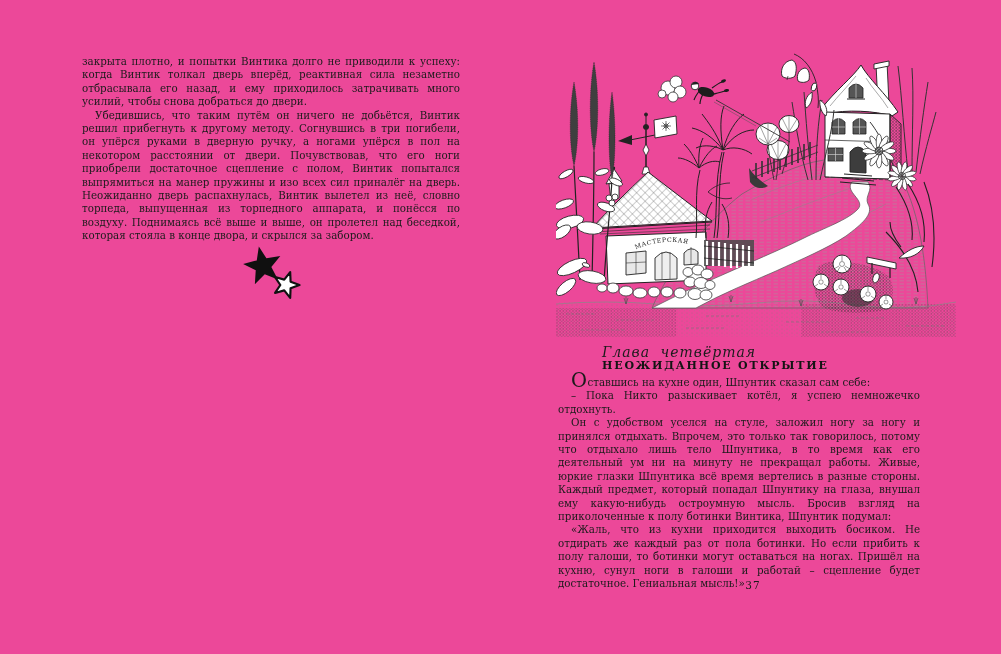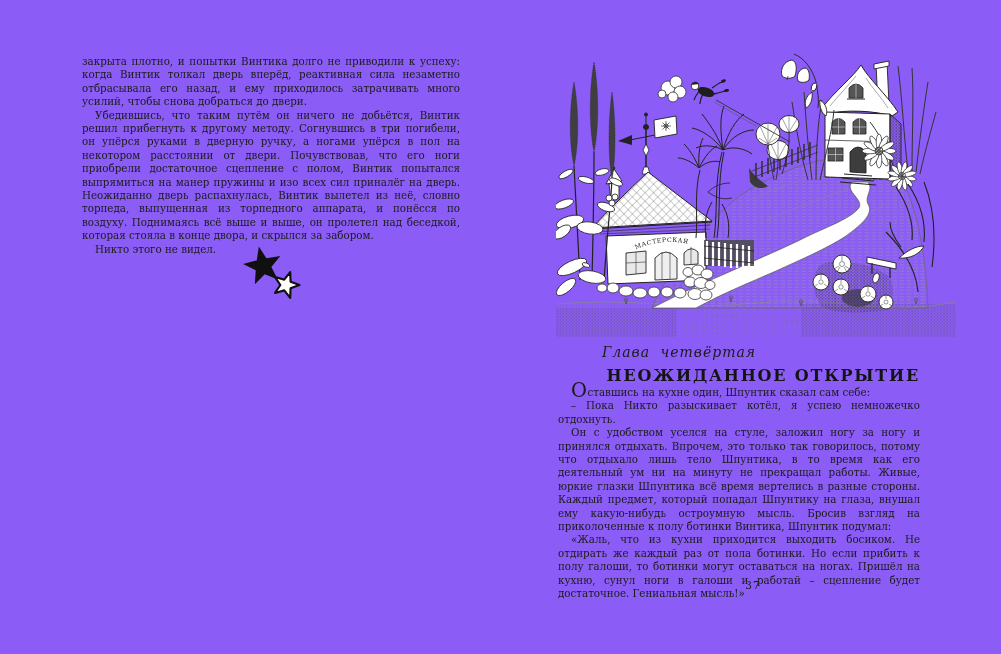--- a/index.html
+++ b/index.html
@@ -1,58 +1,57 @@
 <!DOCTYPE html>
 <html lang="ru"><head>
 <meta charset="utf-8">
 <style>
   html,body{margin:0;padding:0;background:#ffffff;}
   #canvas{
-    position:relative;width:1001px;height:654px;background:#8b5cf6;
+    position:relative;width:1001px;height:654px;background:#ec4899;
     font-family:"DejaVu Serif",serif;color:#1b1b1b;overflow:hidden;
   }
   
   .ltext{position:absolute;left:82px;top:55px;width:378px;}
   .ltext p,.rtext p{
     margin:0;font-size:10.3px;line-height:13.4px;text-align:justify;
     color:#1b1b1b;
   }
   p.ind{text-indent:13px;}
   .stars{position:absolute;left:236px;top:243px;}
   
   .illo{position:absolute;left:556px;top:52px;}
   .rtext{position:absolute;left:558px;top:346px;width:362px;}
   .chapter-label{
     margin-left:44px;font-style:italic;font-size:14px;line-height:13px;
     letter-spacing:1px;word-spacing:5px;color:#1b1b1b;
   }
   .chapter-title{
-    margin-left:44px;margin-top:10px;font-weight:bold;font-size:16px;
-    line-height:14px;letter-spacing:1.8px;color:#141414;text-align:right;
+    margin-left:44px;font-weight:bold;font-size:11px;
+    line-height:14px;letter-spacing:1.8px;color:#141414;
   }
   .rtext .paras{margin-top:0;}
   .dropcap{
     font-size:19.5px;line-height:13.4px;letter-spacing:0.5px;
     position:relative;top:1px;
   }
   .pagenum{
     position:absolute;left:572px;top:579px;width:362px;text-align:center;
     font-size:10.5px;letter-spacing:1px;color:#1b1b1b;
   }
   svg{display:block;}
 </style>
 </head>
 <body>
 
 <div id="canvas">
 
   <div class="ltext">
     <p>закрыта плотно, и попытки Винтика долго не приводили к успеху: когда Винтик толкал дверь вперёд, реактивная сила незаметно отбрасывала его назад, и ему приходилось затрачивать много усилий, чтобы снова добраться до двери.</p>
     <p class="ind">Убедившись, что таким путём он ничего не добьётся, Винтик решил прибегнуть к другому методу. Согнувшись в три погибели, он упёрся руками в дверную ручку, а ногами упёрся в пол на некотором расстоянии от двери. Почувствовав, что его ноги приобрели достаточное сцепление с полом, Винтик попытался выпрямиться на манер пружины и изо всех сил приналёг на дверь. Неожиданно дверь распахнулась, Винтик вылетел из неё, словно торпеда, выпущенная из торпедного аппарата, и понёсся по воздуху. Поднимаясь всё выше и выше, он пролетел над беседкой, которая стояла в конце двора, и скрылся за забором.</p>
-    <p class="ind">Никто этого не видел.</p>
   </div>
 
   <svg class="stars" width="70" height="62" viewBox="0 0 70 62">
     <path transform="translate(27,23) rotate(-12) scale(20)" d="M0,-1 L0.247,-0.34 L0.951,-0.309 L0.399,0.13 L0.588,0.809 L0,0.42 L-0.588,0.809 L-0.399,0.13 L-0.951,-0.309 L-0.247,-0.34 Z" fill="#101010"></path>
     <path transform="translate(50,42) rotate(18) scale(13.5)" d="M0,-1 L0.247,-0.34 L0.951,-0.309 L0.399,0.13 L0.588,0.809 L0,0.42 L-0.588,0.809 L-0.399,0.13 L-0.951,-0.309 L-0.247,-0.34 Z" fill="#ffffff" stroke="#111111" stroke-width="0.16" stroke-linejoin="round"></path>
   </svg>
 
   <svg class="illo" width="400" height="285" viewBox="0 0 400 285" role="img" aria-label="Ink drawing: tiny Vintik flies through the air leaving a long trail, above a tiled-roof workshop with a weather vane and a two-storey house on a hill, among giant plants, flowers and fences">
     <defs>
       <pattern id="tile" width="6" height="6" patternUnits="userSpaceOnUse" patternTransform="rotate(45)">

